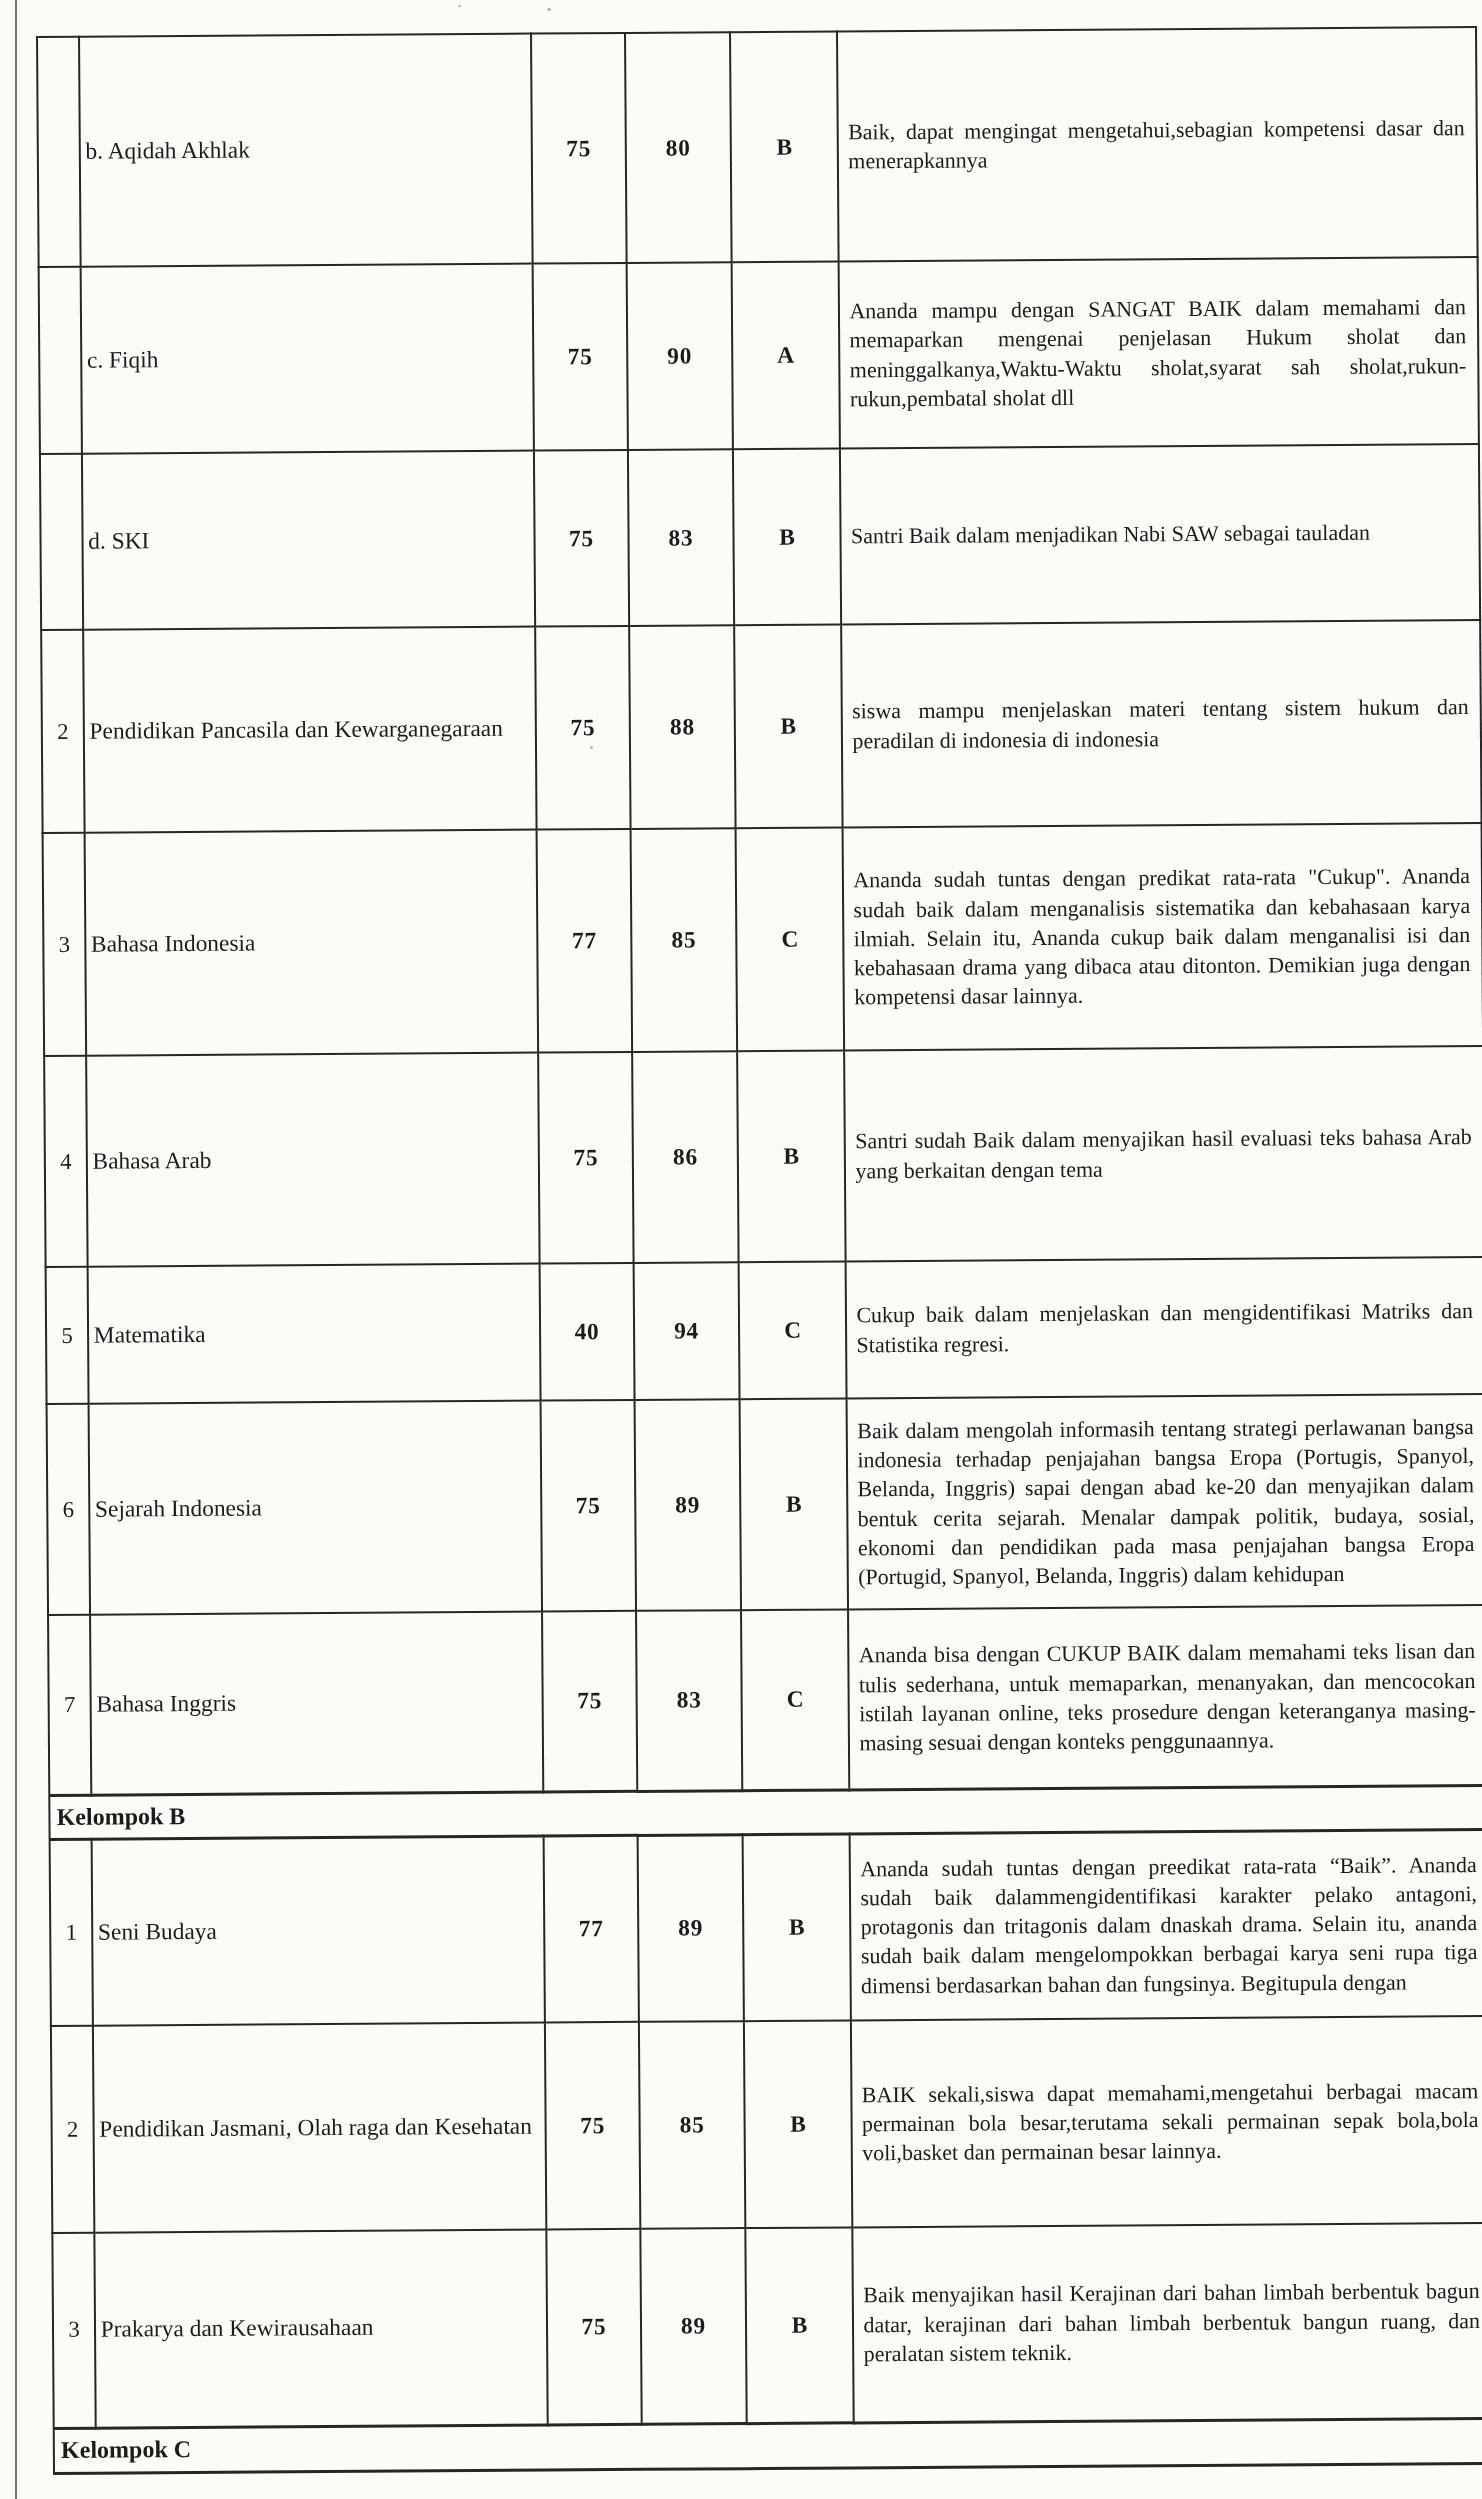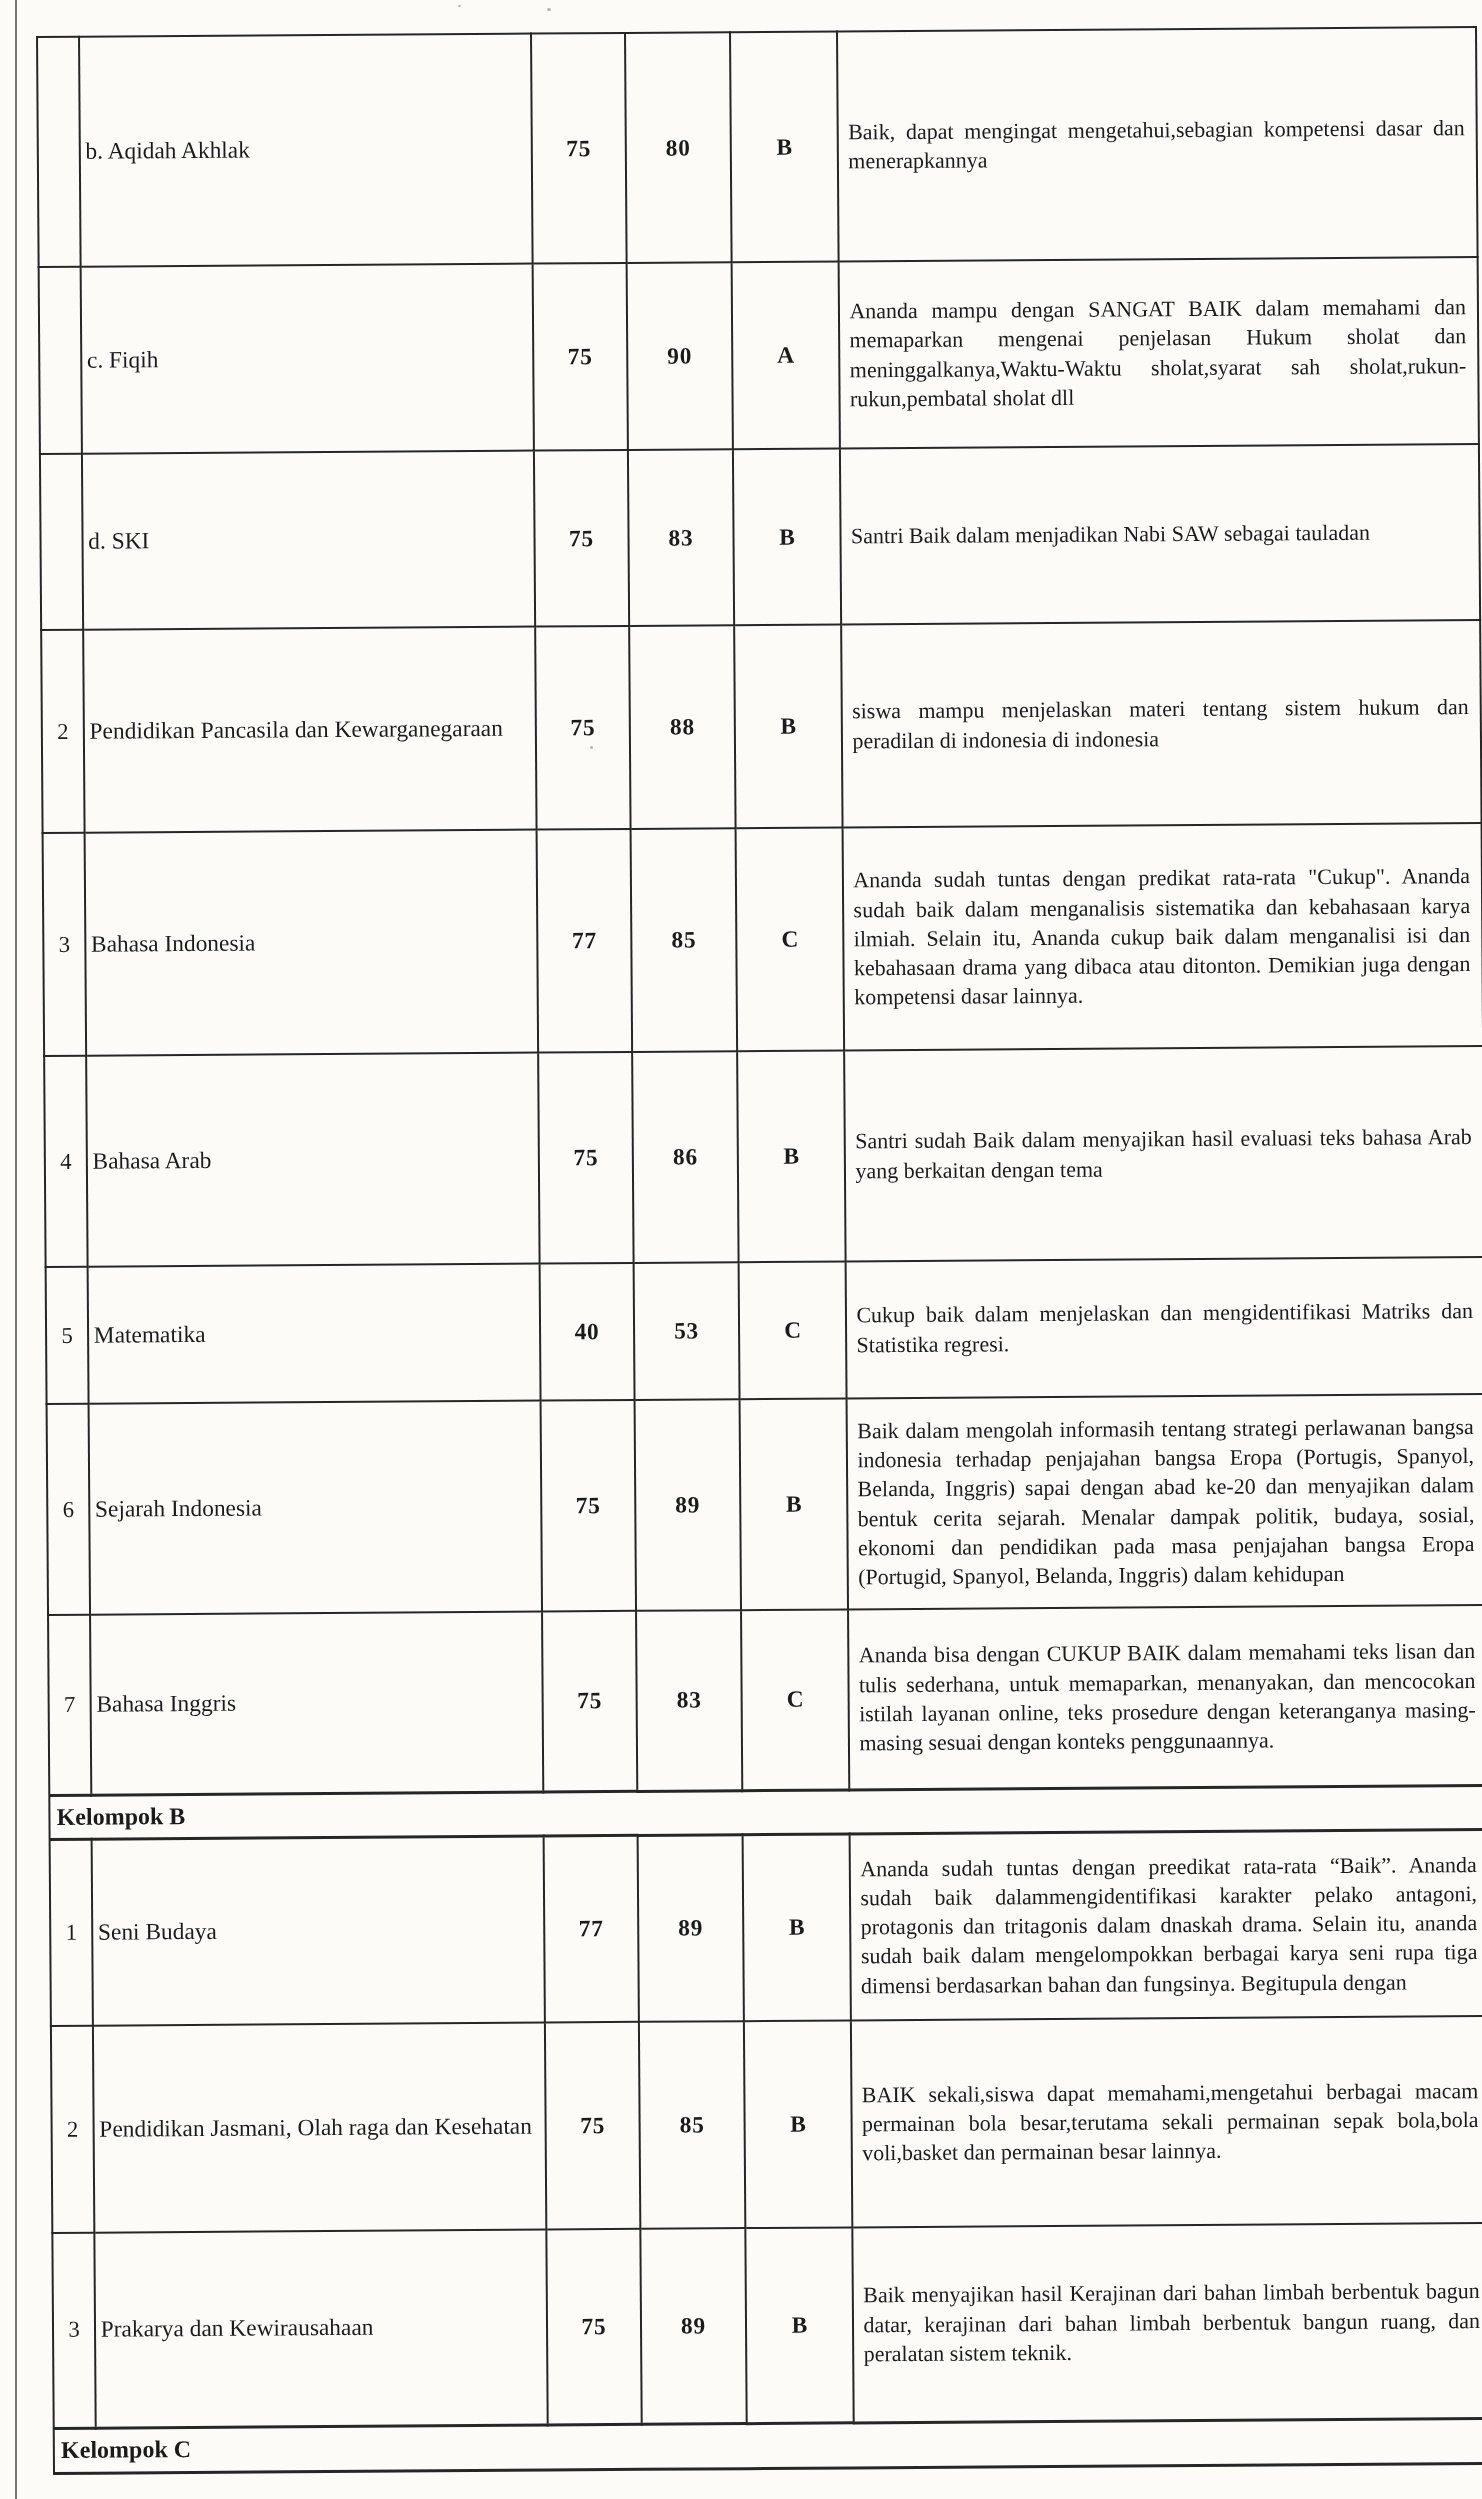--- a/index.html
+++ b/index.html
@@ -164,21 +164,21 @@
           <td class="kkm">75</td>
           <td class="score">86</td>
           <td class="grade">B</td>
           <td class="desc">Santri sudah Baik dalam menyajikan hasil evaluasi teks bahasa Arab yang berkaitan dengan tema</td>
         </tr>
 
         <tr style="height:137px;">
           <td class="no">5</td>
           <td class="subject">Matematika</td>
           <td class="kkm">40</td>
-          <td class="score">53</td>
+          <td class="score">94</td>
           <td class="grade">C</td>
           <td class="desc">Cukup baik dalam menjelaskan dan  mengidentifikasi Matriks dan Statistika regresi.</td>
         </tr>
 
         <tr style="height:211px;">
           <td class="no">6</td>
           <td class="subject">Sejarah Indonesia</td>
           <td class="kkm">75</td>
           <td class="score">89</td>
           <td class="grade">B</td>

